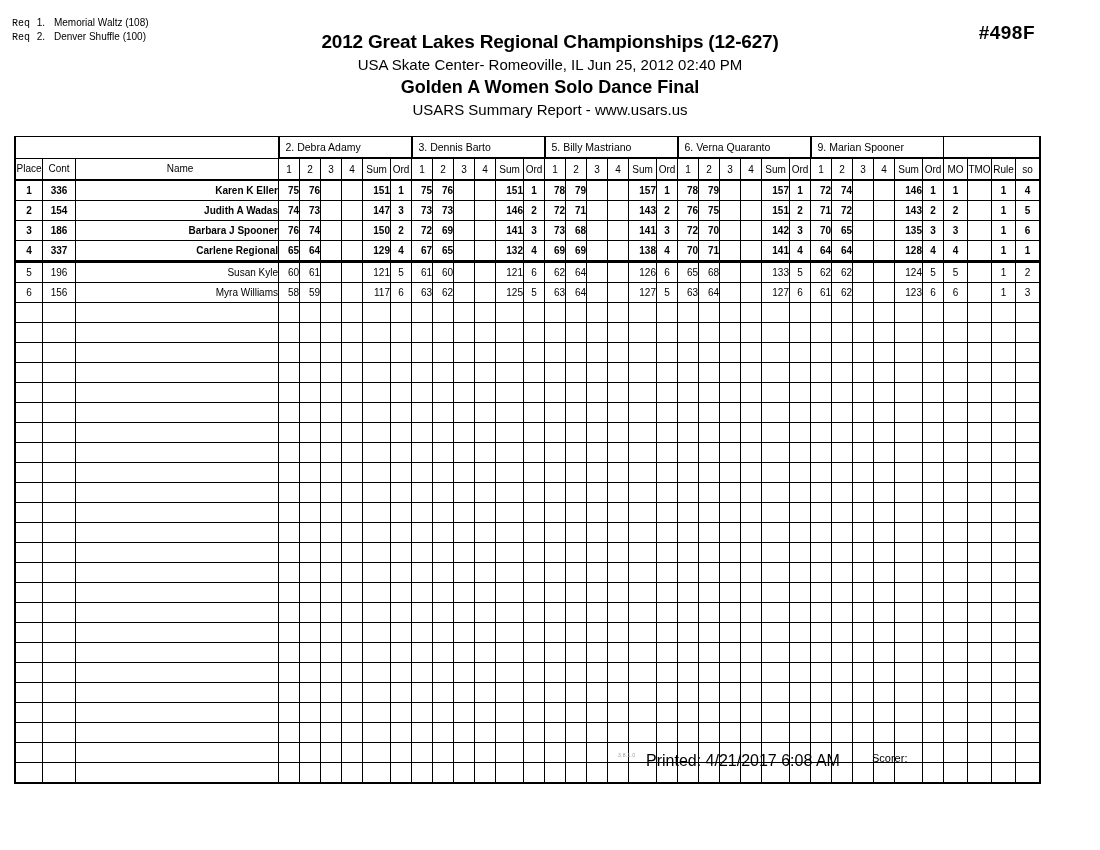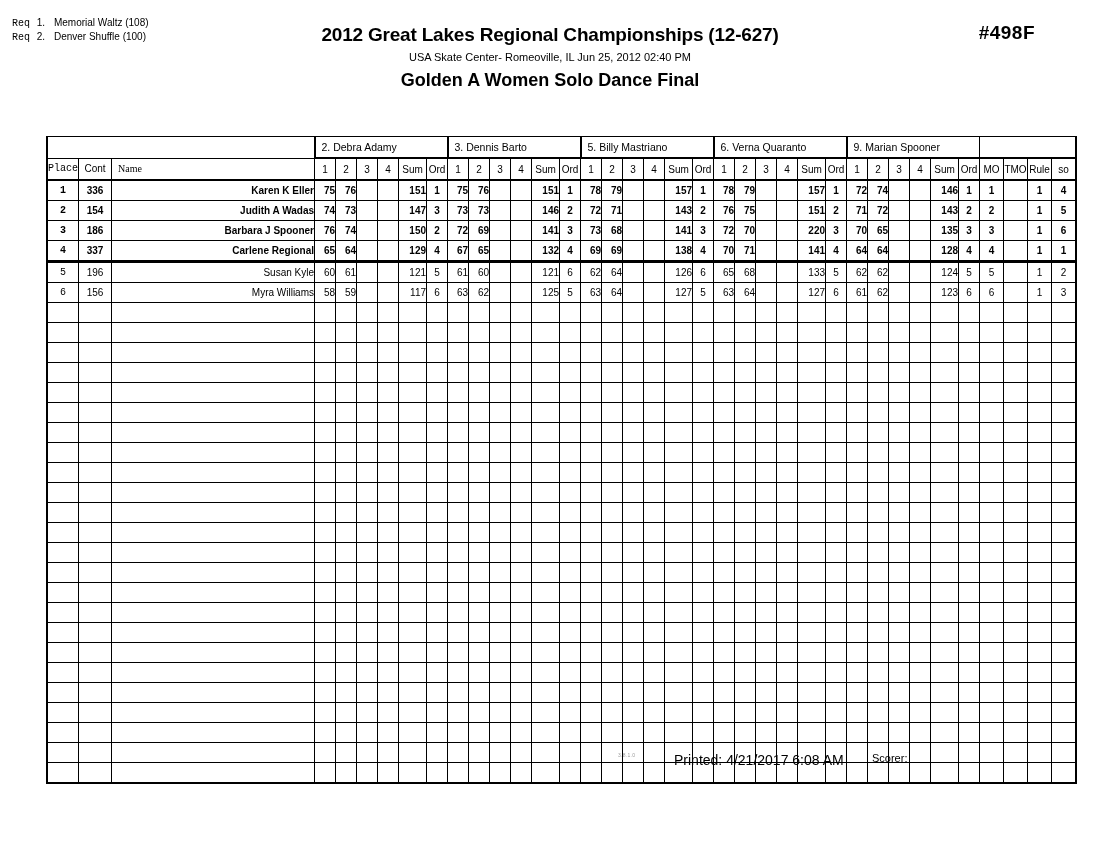--- a/index.html
+++ b/index.html
@@ -27,32 +27,32 @@
   }
   .req-line { display: block; }
   .req-label { display: inline-block; font-family: Liberation Mono, monospace; }
   .req-num   { display: inline-block; margin-left: 4px; }
   .req-name  { display: inline-block; margin-left: 6px; }
 
   
   #title-block {
     position: absolute;
     left: 0;
-    top: 23px;
+    top: 30px;
     width: 1100px;
     text-align: center;
   }
   #event-title {
     font-size: 19px;
     font-weight: bold;
     line-height: 24px;
     letter-spacing: -0.2px;
   }
   #venue-line {
-    font-size: 11px;
+    font-size: 15px;
     font-weight: normal;
     line-height: 21px;
   }
   #category-title {
     font-size: 18px;
     font-weight: bold;
     line-height: 24px;
   }
   #report-line {
     font-size: 15px;
@@ -68,21 +68,20 @@
     font-size: 19px;
     font-weight: bold;
     letter-spacing: 0.5px;
   }
 
   
   #score-table-wrap {
     position: absolute;
     left: 14px;
     top: 136px;
-    margin-left: 32px;
   }
   table.score {
     border-collapse: collapse;
     table-layout: fixed;
     font-size: 10px;
     border-left: 2px solid #000;
     border-right: 2px solid #000;
     border-top: 1px solid #000;
     border-bottom: 2px solid #000;
   }
@@ -126,24 +125,24 @@
     border-top: 1px solid #000;
   }
 
   
   tr.col-head td {
     text-align: center;
     height: 20px;
     border-bottom: 2px solid #000;
     font-size: 10px;
   }
-  tr.col-head td.name-h { text-align: left; padding-left: 6px; font-family: Liberation Serif, serif; }
+  tr.col-head td.name-h { text-align: center; padding-left: 6px; }
 
   
-  td.place  { text-align: center; width: 26px; font-family: Liberation Mono, monospace; }
+  td.place  { text-align: center; width: 26px; }
   td.cont   { text-align: center; width: 32px; }
   td.name   { text-align: right; padding-left: 6px; width: 196px; }
   td.mk     { text-align: right;  width: 20px; padding-right: 3px; }
   td.sum    { text-align: right;  width: 27px; padding-right: 3px; }
   td.ord    { text-align: center; width: 20px;
               border-left: 3px solid #000; border-right: 3px solid #000;
               font-weight: bold; }
   td.tail   { text-align: center; width: 23px; }
 
   
@@ -163,23 +162,23 @@
   #version-stamp {
     position: absolute;
     left: 618px;
     top: 4px;
     font-size: 5px;
     color: #9a9a9a;
     letter-spacing: 0.3px;
   }
   #printed-stamp {
     position: absolute;
-    left: 674px;
+    left: 646px;
     top: 4px;
-    font-size: 14px;
+    font-size: 16px;
     white-space: nowrap;
   }
   #scorer-stamp {
     position: absolute;
     left: 872px;
     top: 4px;
     font-size: 11px;
   }
 </style>
 </head>
@@ -195,20 +194,21 @@
     <span class="req-label">Req</span>
     <span class="req-num">2.</span>
     <span class="req-name">Denver Shuffle (100)</span>
   </span>
 </div>
 
 <div id="title-block">
   <div id="event-title">2012 Great Lakes Regional Championships (12-627)</div>
   <div id="venue-line">USA Skate Center- Romeoville, IL  Jun 25, 2012  02:40 PM</div>
   <div id="category-title">Golden A Women Solo Dance Final</div>
+  <div id="report-line">USARS Summary Report - www.usars.us</div>
 </div>
 
 <div id="sheet-number">#498F</div>
 
 <div id="score-table-wrap">
   <table class="score">
     <tbody id="table-body">
         <tr class="judge-head">
           <td class="nohdr" colspan="3"></td>
           <td class="jname" colspan="6">2.  Debra Adamy</td>
@@ -354,21 +354,21 @@
           <td class="mk blockstart">73</td>
           <td class="mk">68</td>
           <td class="mk"></td>
           <td class="mk"></td>
           <td class="sum">141</td>
           <td class="ord">3</td>
           <td class="mk blockstart">72</td>
           <td class="mk">70</td>
           <td class="mk"></td>
           <td class="mk"></td>
-          <td class="sum">220</td>
+          <td class="sum">142</td>
           <td class="ord">3</td>
           <td class="mk blockstart">70</td>
           <td class="mk">65</td>
           <td class="mk"></td>
           <td class="mk"></td>
           <td class="sum">135</td>
           <td class="ord">3</td>
           <td class="tail">3</td>
           <td class="tail"></td>
           <td class="tail">1</td>

